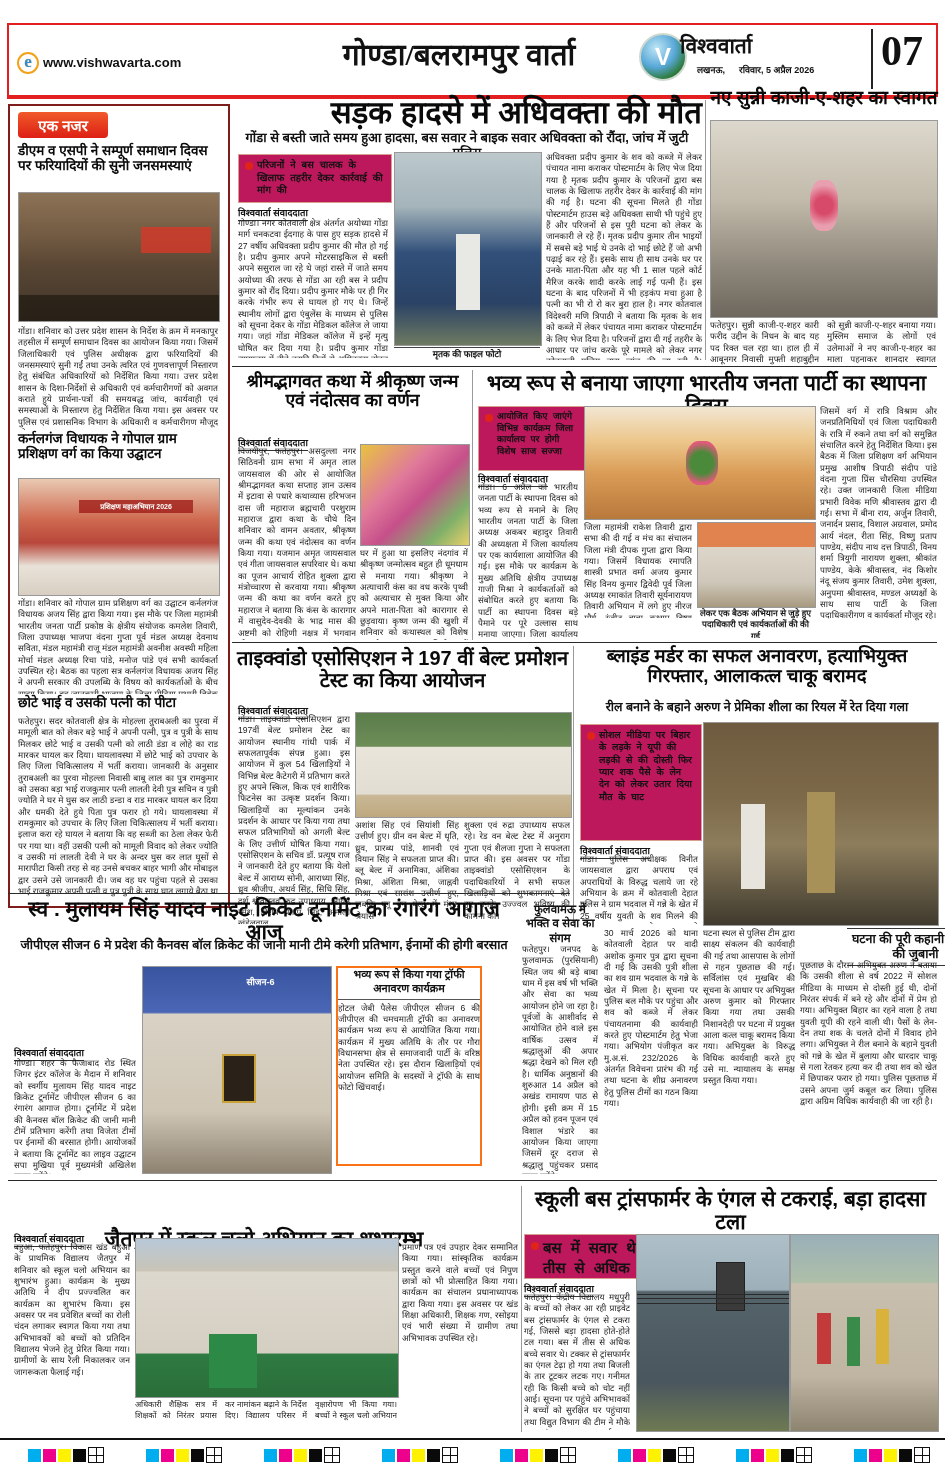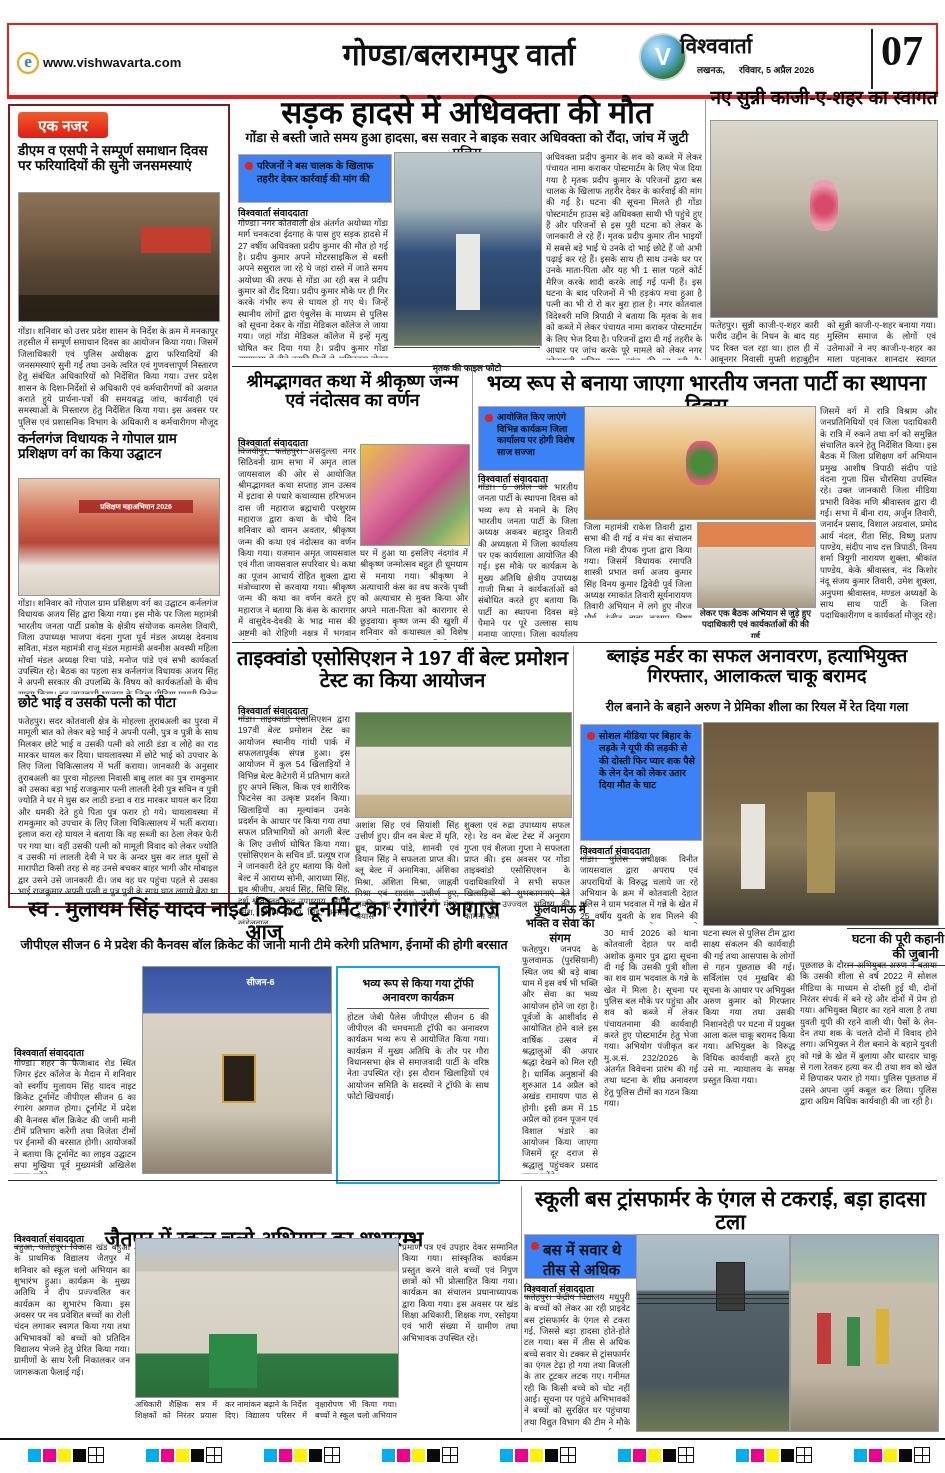--- a/index.html
+++ b/index.html
@@ -3,26 +3,26 @@
 <meta charset="utf-8">
 <style>
   html,body{margin:0;padding:0;background:#e8e8e8;}
   #page{position:relative;width:945px;height:1473px;background:#ffffff;overflow:hidden;
         font-family:"Liberation Sans",sans-serif;color:#111;}
   .abs{position:absolute;}
   .hl{font-weight:bold;color:#0a0a0a;line-height:1.08;text-align:center;}
   .sub{font-weight:bold;line-height:1.15;text-align:center;}
   .bt{font-size:8.6px;line-height:1.32;text-align:justify;overflow:hidden;color:#1c1c1c;}
   .byline{font-weight:bold;font-size:9.5px;border-bottom:1px solid #333;display:inline-block;padding-bottom:1px;}
-  .bbox{border:1px solid #d7a08e;background:#3b82f6;padding:5px 6px 4px 6px;overflow:hidden;}
+  .bbox{border:1px solid #d7a08e;background:#be185d;padding:5px 6px 4px 6px;overflow:hidden;font-family:Liberation Mono, monospace;}
   .bbox .dot{width:8px;height:8px;border-radius:50%;background:#e02418;display:inline-block;margin-right:4px;flex:0 0 8px;margin-top:2px;}
   .bbox .btxt{font-weight:bold;font-size:9.8px;line-height:1.3;}
   .bwrap{display:flex;align-items:flex-start;}
   .ph{overflow:hidden;border:1px solid #999;}
-  .cap{font-weight:bold;font-size:8.8px;text-align:center;border-top:1px solid #444;padding-top:14px;}
+  .cap{font-weight:bold;font-size:8.8px;text-align:center;border-top:1px solid #444;padding-top:0;}
   .rule-h{background:#2a2a2a;height:1px;}
   .rule-v{background:#9a9a9a;width:1px;}
   .col2{column-count:2;column-gap:8px;}
   .col3{column-count:3;column-gap:8px;}
   
   .cmyk-g{position:absolute;top:0;display:flex;gap:2px;align-items:center;}
   .sq{width:13px;height:13px;display:inline-block;}
   .sq.c{background:#00aeef}.sq.m{background:#ec008c}.sq.y{background:#fff200}.sq.k{background:#0a0a0a}
   .reg{width:14px;height:14px;border:1px solid #111;position:relative;background:#fff;}
   .reg:before{content:"";position:absolute;left:50%;top:0;bottom:0;width:1px;background:#111;}
@@ -31,21 +31,21 @@
   #mast-box{border:2px solid #e31e1e;}
   #badge{background:linear-gradient(180deg,#f05a2a,#dd1f14);color:#fff;font-weight:bold;
          font-size:15px;text-align:center;border-radius:4px;padding:3px 0;}
   #sidebar-box{border:2px solid #7f1d1d;}
   .logo-globe{width:44px;height:44px;border-radius:50%;
       background:radial-gradient(circle at 35% 30%,#bfe6f5 0%,#58a8d8 45%,#2d7a3a 75%,#1d5c2c 100%);
       color:#fff;font-weight:bold;font-size:24px;text-align:center;line-height:44px;border:2px solid #cfd8cf;}
   .e-icon{color:#2f8fd6;font-weight:bold;font-size:17px;font-family:"Liberation Serif",serif;
       text-shadow:0 0 1px #f5a21b;border:2px solid #f5a21b;border-radius:50%;width:18px;height:18px;
       line-height:16px;text-align:center;display:inline-block;}
-  .redbox2{border:2px solid #0ea5e9;padding:9px;overflow:hidden;}
+  .redbox2{border:2px solid #f97316;padding:0;overflow:hidden;}
   .boxtitle{font-weight:bold;font-size:11px;text-align:center;line-height:1.25;border-bottom:1px solid #555;padding-bottom:3px;margin-bottom:3px;}
   .minihead{font-weight:bold;font-size:11.5px;text-align:center;line-height:1.25;}
   .conf-head{font-weight:bold;font-size:12.5px;text-align:center;line-height:1.2;border-top:1px solid #333;border-bottom:1px solid #333;padding:3px 0;}
   .banner-strip{position:absolute;color:#fff;font-weight:bold;text-align:center;}
 </style>
 </head>
 <body>
 
 <div id="page">
 
@@ -72,21 +72,21 @@
     <div class="abs bt" style="left:8px;top:220px;width:200px;height:104px;">गोंडा। शनिवार को उत्तर प्रदेश शासन के निर्देश के क्रम में मनकापुर तहसील में सम्पूर्ण समाधान दिवस का आयोजन किया गया। जिसमें जिलाधिकारी एवं पुलिस अधीक्षक द्वारा फरियादियों की जनसमस्याएं सुनी गईं तथा उनके त्वरित एवं गुणवत्तापूर्ण निस्तारण हेतु संबंधित अधिकारियों को निर्देशित किया गया। उत्तर प्रदेश शासन के दिशा-निर्देशों से अधिकारी एवं कर्मचारीगणों को अवगत कराते हुये प्रार्थना-पत्रों की समयबद्ध जांच, कार्यवाही एवं समस्याओं के निस्तारण हेतु निर्देशित किया गया। इस अवसर पर पुलिस एवं प्रशासनिक विभाग के अधिकारी व कर्मचारीगण मौजूद रहे।</div>
     <div class="abs hl" style="left:8px;top:326px;width:200px;font-size:13.5px;text-align:left;">कर्नलगंज विधायक ने गोपाल ग्राम प्रशिक्षण वर्ग का किया उद्घाटन</div>
     <div class="abs ph" style="left:8px;top:372px;width:200px;height:116px;background:linear-gradient(180deg,#e9c9b2 0%,#cf6a50 35%,#b8473a 55%,#e8e2d8 75%,#d8cfc2 100%);">
       <div class="banner-strip" style="left:30%;top:18%;width:55%;font-size:7px;background:rgba(160,30,25,.8);padding:2px;">प्रशिक्षण महाअभियान 2026</div>
     </div>
     <div class="abs bt" style="left:8px;top:492px;width:200px;height:96px;">गोंडा। शनिवार को गोपाल ग्राम प्रशिक्षण वर्ग का उद्घाटन कर्नलगंज विधायक अजय सिंह द्वारा किया गया। इस मौके पर जिला महामंत्री भारतीय जनता पार्टी प्रकोष्ठ के क्षेत्रीय संयोजक कमलेश तिवारी, जिला उपाध्यक्ष भाजपा वंदना गुप्ता पूर्व मंडल अध्यक्ष देवनाथ सविता, मंडल महामंत्री राजू मंडल महामंत्री अवनीश अवस्थी महिला मोर्चा मंडल अध्यक्ष रिचा पांडे, मनोज पांडे एवं सभी कार्यकर्ता उपस्थित रहे। बैठक का पहला सत्र कर्नलगंज विधायक अजय सिंह ने अपनी सरकार की उपलब्धि के विषय को कार्यकर्ताओं के बीच साझा किया। वह जानकारी भाजपा के जिला मीडिया प्रभारी विवेक मणि श्रीवास्तव एडवोकेट ने दिया।</div>
     <div class="abs hl" style="left:8px;top:590px;width:200px;font-size:13.5px;text-align:left;">छोटे भाई व उसकी पत्नी को पीटा</div>
     <div class="abs bt" style="left:8px;top:610px;width:200px;height:182px;">फतेहपुर। सदर कोतवाली क्षेत्र के मोहल्ला तुराबअली का पुरवा में मामूली बात को लेकर बड़े भाई ने अपनी पत्नी, पुत्र व पुत्री के साथ मिलकर छोटे भाई व उसकी पत्नी को लाठी डंडा व लोहे का राड मारकर घायल कर दिया। घायलावस्था में छोटे भाई को उपचार के लिए जिला चिकित्सालय में भर्ती कराया। जानकारी के अनुसार तुराबअली का पुरवा मोहल्ला निवासी बाबू लाल का पुत्र रामकुमार को उसका बड़ा भाई राजकुमार पत्नी लालती देवी पुत्र सचिन व पुत्री ज्योति ने घर मे घुस कर लाठी डन्डा व राड मारकर घायल कर दिया और धमकी देते हुये पिता पुत्र फरार हो गये। घायलावस्था में रामकुमार को उपचार के लिए जिला चिकित्सालय में भर्ती कराया। इलाज करा रहे घायल ने बताया कि वह सब्जी का ठेला लेकर फेरी पर गया था। वहीं उसकी पत्नी को मामूली विवाद को लेकर ज्योति व उसकी मां लालती देवी ने घर के अन्दर घुस कर लात घूसों से मारापीटा किसी तरह से वह उनसे बचकर बाहर भागी और मोबाइल द्वार उसने उसे जानकारी दी। जब वह घर पहुंचा पहले से उसका भाई राजकुमार अपनी पत्नी व पुत्र पुत्री के साथ घात लगाये बैठा था पहुंचे ही चारों ने लाठी डन्डा सरिया से मार कर घायल कर दिया। वहीं धमकी दी जा रही है कि अगर सुलह नहीं करेंगे तो जान से मार देंगे।</div>
   </div>
 
-  <div class="abs hl" style="left:232px;top:96px;width:470px;font-size:31px;">सड़क हादसे में अधिवक्ता की मौत</div>
+  <div class="abs hl" style="left:232px;top:96px;width:470px;font-size:31px;text-align:right;">सड़क हादसे में अधिवक्ता की मौत</div>
   <div class="abs sub" style="left:230px;top:131px;width:474px;font-size:13px;">गोंडा से बस्ती जाते समय हुआ हादसा, बस सवार ने बाइक सवार अधिवक्ता को रौंदा, जांच में जुटी पुलिस</div>
   <div class="abs bbox" style="left:238px;top:154px;width:140px;height:38px;">
     <div class="bwrap">
         <span class="dot"></span>
       <span class="btxt">परिजनों ने बस चालक के खिलाफ तहरीर देकर कार्रवाई की मांग की</span>
       </div>
   </div>
   <div class="abs" style="left:238px;top:202px;"><span class="byline">विश्ववार्ता संवाददाता</span></div>
   <div class="abs bt" style="left:238px;top:218px;width:150px;height:140px;">गोण्डा। नगर कोतवाली क्षेत्र अंतर्गत अयोध्या गोंडा मार्ग चनकटवा ईदगाह के पास हुए सड़क हादसे में 27 वर्षीय अधिवक्ता प्रदीप कुमार की मौत हो गई है। प्रदीप कुमार अपने मोटरसाइकिल से बस्ती अपने ससुराल जा रहे थे जहां रास्ते में जाते समय अयोध्या की तरफ से गोंडा आ रही बस ने प्रदीप कुमार को रौंद दिया। प्रदीप कुमार मौके पर ही गिर करके गंभीर रूप से घायल हो गए थे। जिन्हें स्थानीय लोगों द्वारा एंबुलेंस के माध्यम से पुलिस को सूचना देकर के गोंडा मेडिकल कॉलेज ले जाया गया। जहां गोंडा मेडिकल कॉलेज में इन्हें मृत्यु घोषित कर दिया गया है। प्रदीप कुमार गोंडा न्यायालय में बीते काफी दिनों से अधिवक्ता होकर के प्रैक्टिस करते हैं इन्होंने 1 साल पहले शादी की थी और वहीं अपने ससुराल बस्ती जा रहे थे। फिलहाल नगर कोतवाली पुलिस द्वारा मृतक</div>
   <div class="abs ph" style="left:394px;top:152px;width:146px;height:192px;background:linear-gradient(180deg,#bcc8cc 0%,#a4b4ba 28%,#31507a 52%,#2a4265 78%,#6e7a62 100%);">

